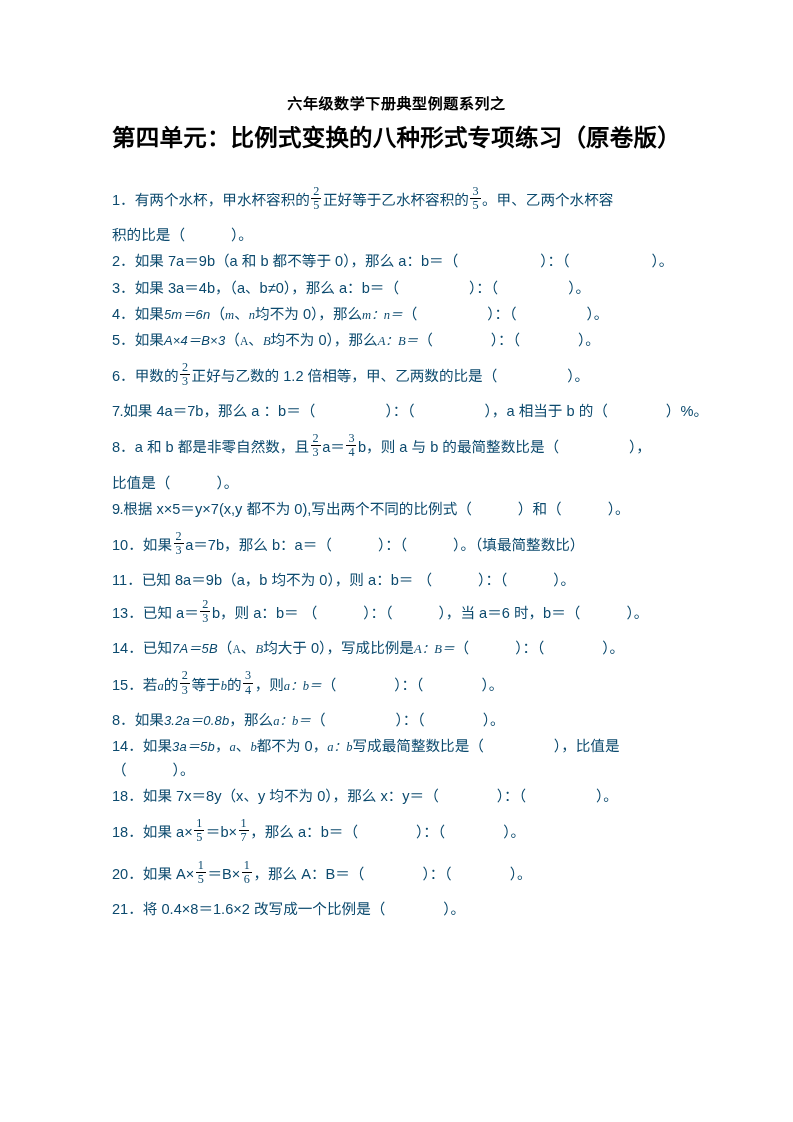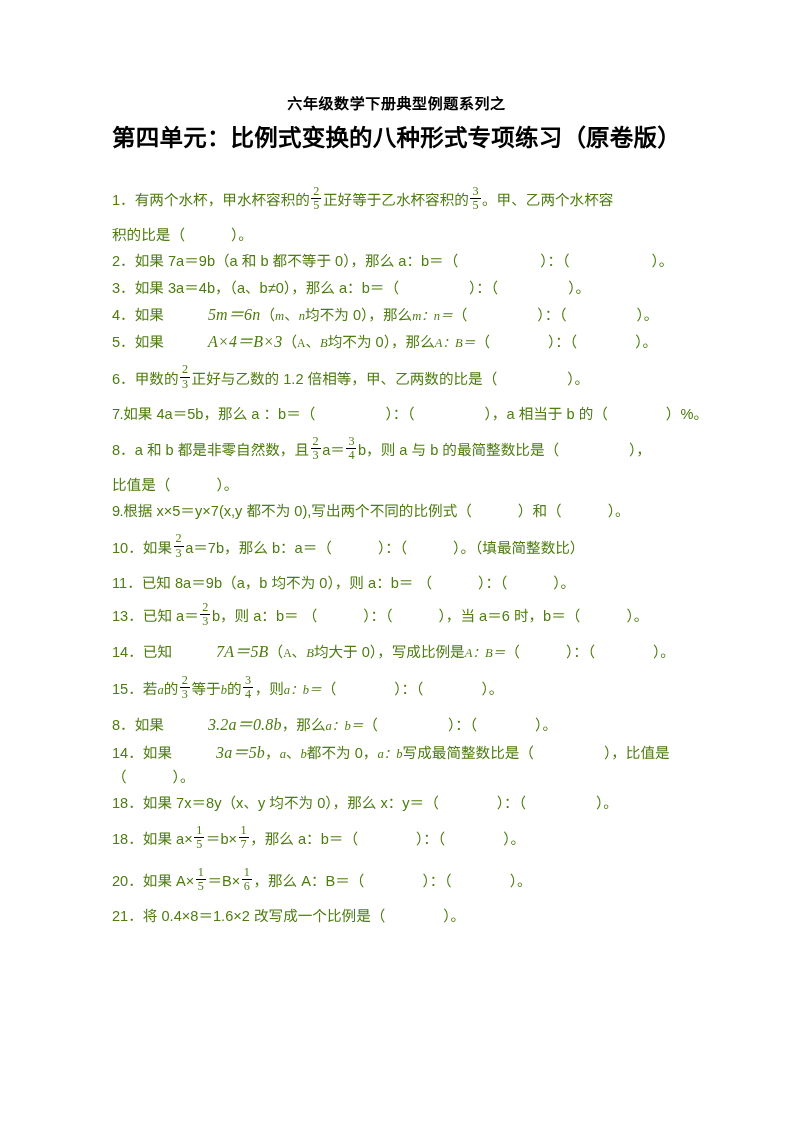--- a/index.html
+++ b/index.html
@@ -53,21 +53,21 @@
   .body-block {
     position: absolute;
     left: 112px;
     top: 186px;
     width: 572px;
   }
 
   .q {
     font-size: 14.6px;
     line-height: 1.0;
-    color: #4d7c0f;
+    color: #0c4a6e;
     margin: 0;
     white-space: nowrap;
     position: relative;
   }
   .q .ln {
     display: block;
     white-space: nowrap;
   }
 
   
@@ -98,25 +98,24 @@
   }
   .frac .d {
     display: block;
     padding: 0px 2px 0 2px;
     border-top: 1px solid #000;
     line-height: 1.12;
   }
 
   
   .mt {
-    font-family: Liberation Serif, serif;
+    font-family: Liberation Sans, sans-serif;
     font-style: italic;
-    font-size: 16px;
+    font-size: 13px;
     letter-spacing: 0.2px;
-    margin-left: 44px;
   }
   .mt-sm {
     font-family: "Liberation Serif", "DejaVu Serif", serif;
     font-style: italic;
     font-size: 12.6px;
   }
   .sc {                
     font-family: "Liberation Serif", "DejaVu Serif", serif;
     font-style: normal;
     font-size: 11.6px;
@@ -176,21 +175,21 @@
     </div>
 
     <div class="q sp-lg">
       <span class="ln">
         <span class="num">6．</span><span>甲数的</span><span class="frac"><span class="n">2</span><span class="d">3</span></span><span>正好与乙数的 1.2 倍相等，甲、乙两数的比是（</span><span class="blank b-lg"></span><span>）。</span>
       </span>
     </div>
 
     <div class="q sp-lg">
       <span class="ln">
-        <span class="num tight">7.</span><span>如果 4a＝5b，那么 a ：b＝（</span><span class="blank b-lg"></span><span>）：（</span><span class="blank b-lg"></span><span>），a 相当于 b 的（</span><span class="blank b-md"></span><span>）%。</span>
+        <span class="num tight">7.</span><span>如果 4a＝7b，那么 a ：b＝（</span><span class="blank b-lg"></span><span>）：（</span><span class="blank b-lg"></span><span>），a 相当于 b 的（</span><span class="blank b-md"></span><span>）%。</span>
       </span>
     </div>
 
     <div class="q sp-lg">
       <span class="ln">
         <span class="num">8．</span><span>a 和 b 都是非零自然数，且</span><span class="frac"><span class="n">2</span><span class="d">3</span></span><span>a＝</span><span class="frac"><span class="n">3</span><span class="d">4</span></span><span>b，则 a 与 b 的最简整数比是（</span><span class="blank b-lg"></span><span>），</span>
       </span>
     </div>
     <div class="q sp-md">
       <span class="ln">

